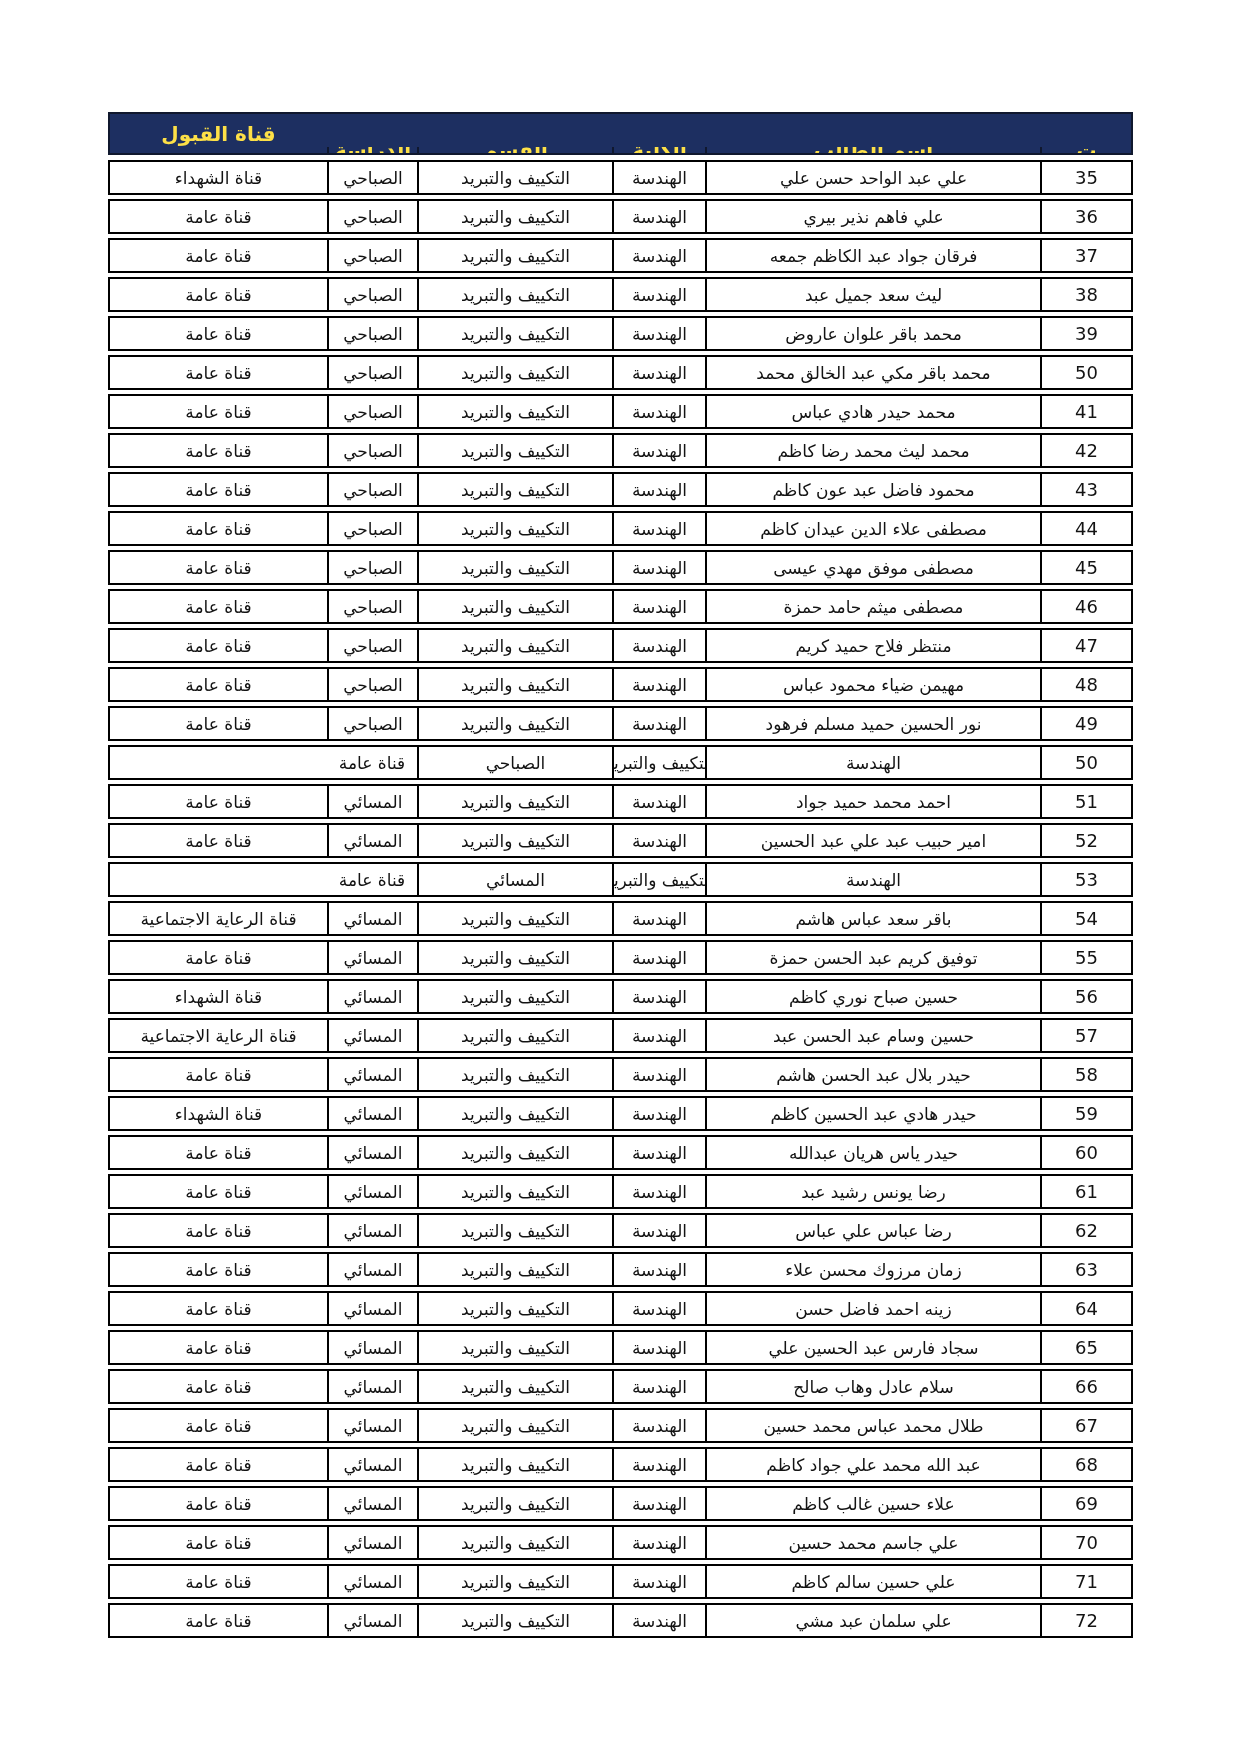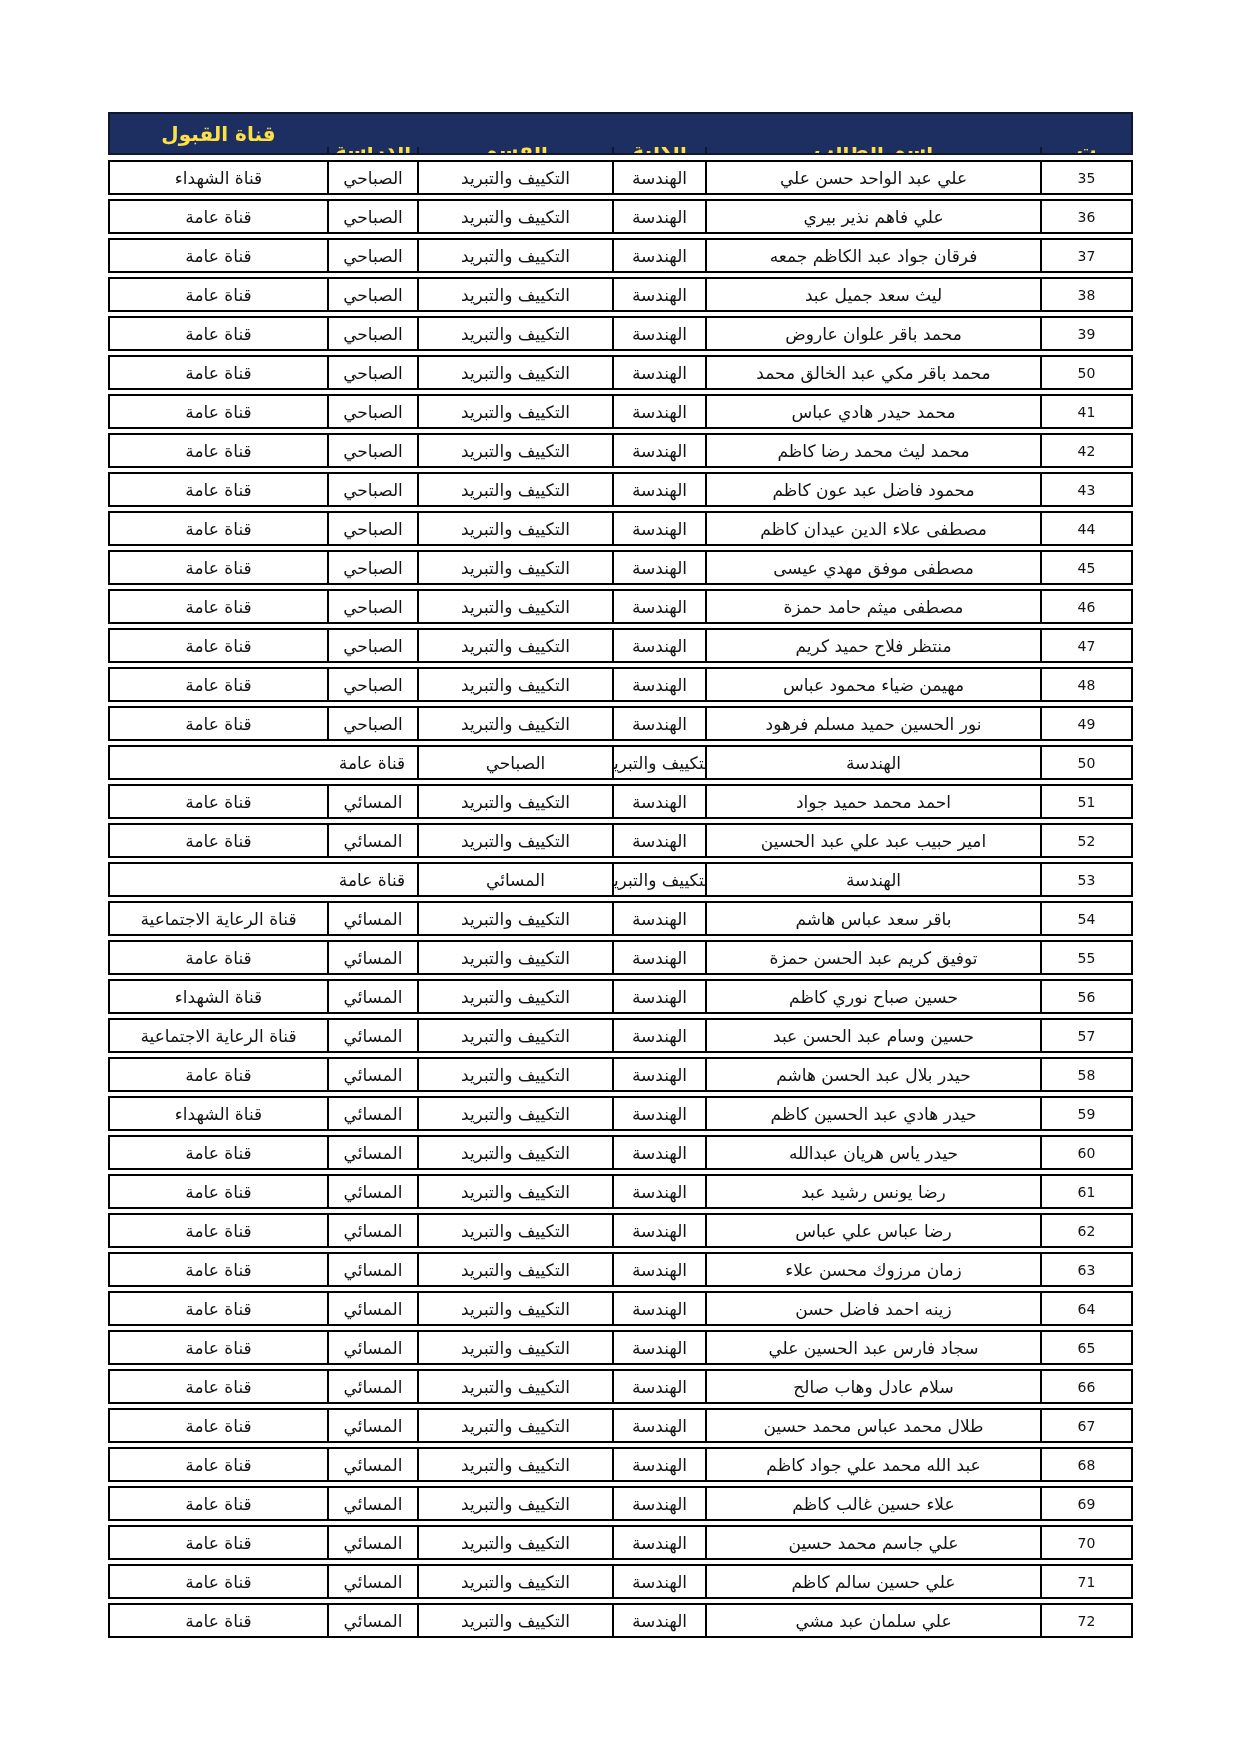--- a/index.html
+++ b/index.html
@@ -47,21 +47,21 @@
     white-space: nowrap;
     padding: 0 4px;
   }
   .row .cell:not(:last-child) { border-left: 2px solid #000000; }
   .row.header .cell { 
     color: #fde047;
     font-weight: bold;
     font-size: 20px;
   }
   .row.header .cell:not(:last-child) { border-left: 2px solid #10182e; margin-top: 33px; }
-  .cell.c-idx { font-size: 14px; }
+  .cell.c-idx { font-size: 18px; }
 </style>
 </head>
 <body>
 
 <div class="page">
   <div class="table-wrap">
 
     <div class="row header">
       <div class="cell c-idx">ت</div>
       <div class="cell">اسم الطالب</div>

